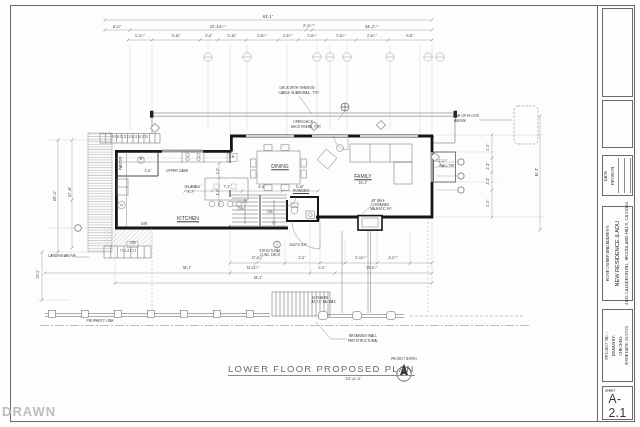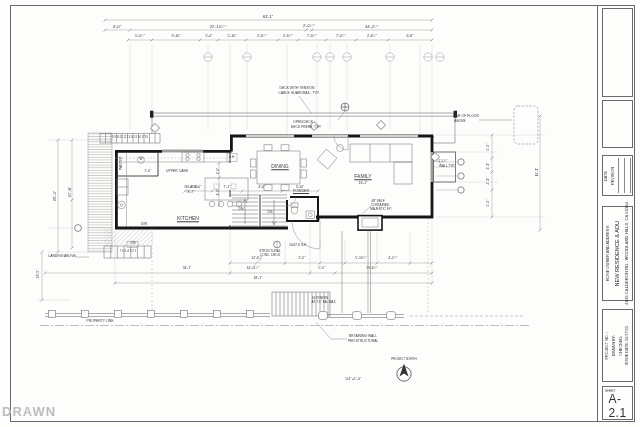--- a/index.html
+++ b/index.html
@@ -283,20 +283,21 @@
       <span class="lbl" style="left: 322px; top: 269px; font-size: 3.4px; transform: translate(-50%, -50%);">5'-5"</span>
       <span class="lbl" style="left: 372px; top: 269px; font-size: 3.4px; transform: translate(-50%, -50%);">19'-6½"</span>
       <span class="lbl" style="left: 258px; top: 279px; font-size: 3.4px; transform: translate(-50%, -50%);">63'-1"</span>
       <span class="lbl" style="left: 320px; top: 299px; font-size: 3.2px; transform: translate(-50%, -50%);">16 RISERS</span>
       <span class="lbl" style="left: 324px; top: 303px; font-size: 3.2px; transform: translate(-50%, -50%);">AT 7.5" EA. MAX.</span>
       <span class="lbl" style="left: 363px; top: 337px; font-size: 3.4px; transform: translate(-50%, -50%);">RETAINING WALL</span>
       <span class="lbl" style="left: 363px; top: 342px; font-size: 3.4px; transform: translate(-50%, -50%);">PER STRUCTURAL</span>
       <span class="lbl" style="left: 100px; top: 322px; font-size: 3.4px; transform: translate(-50%, -50%);">PROPERTY LINE</span>
     </div>
 
+  <div class="plan-title">LOWER FLOOR PROPOSED PLAN</div>
   <div class="plan-scale">1/4"=1'-0"</div>
   <div class="north-label">PROJECT NORTH</div>
 
   <div class="tb-box" id="tb-box1" style="top:8px;height:89px;"></div>
   <div class="tb-box" id="tb-box2" style="top:100px;height:48px;"></div>
 
   <div class="tb-box" id="tb-rev" style="top:155px;height:41px;">
     <span class="vtext" style="left:1px;top:50%;transform:rotate(180deg) translateY(50%);position:absolute;">DATE</span>
     <span class="vtext" style="left:8px;top:50%;transform:rotate(180deg) translateY(50%);position:absolute;">REVISION</span>
     <div class="rev-line" style="left:15px;"></div>

